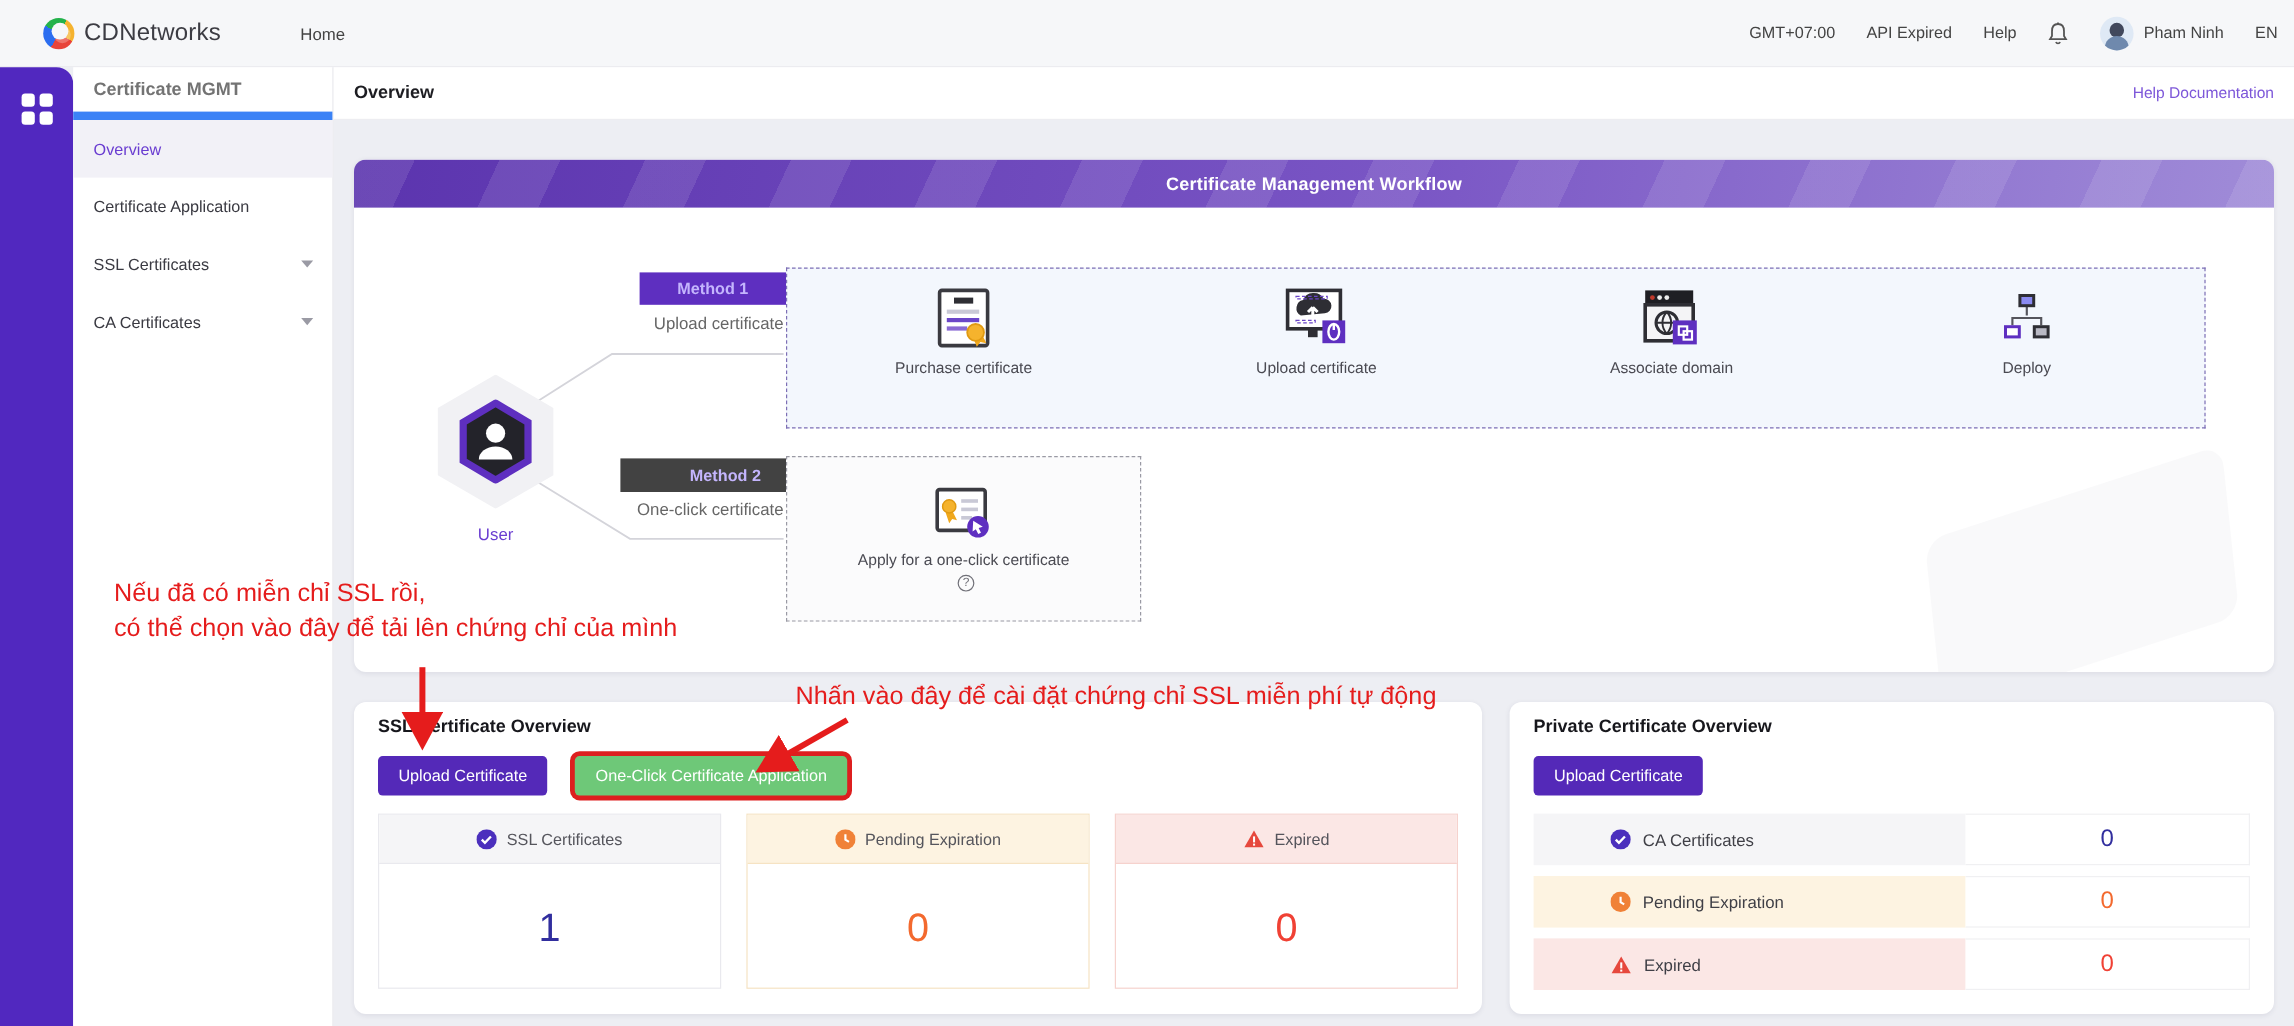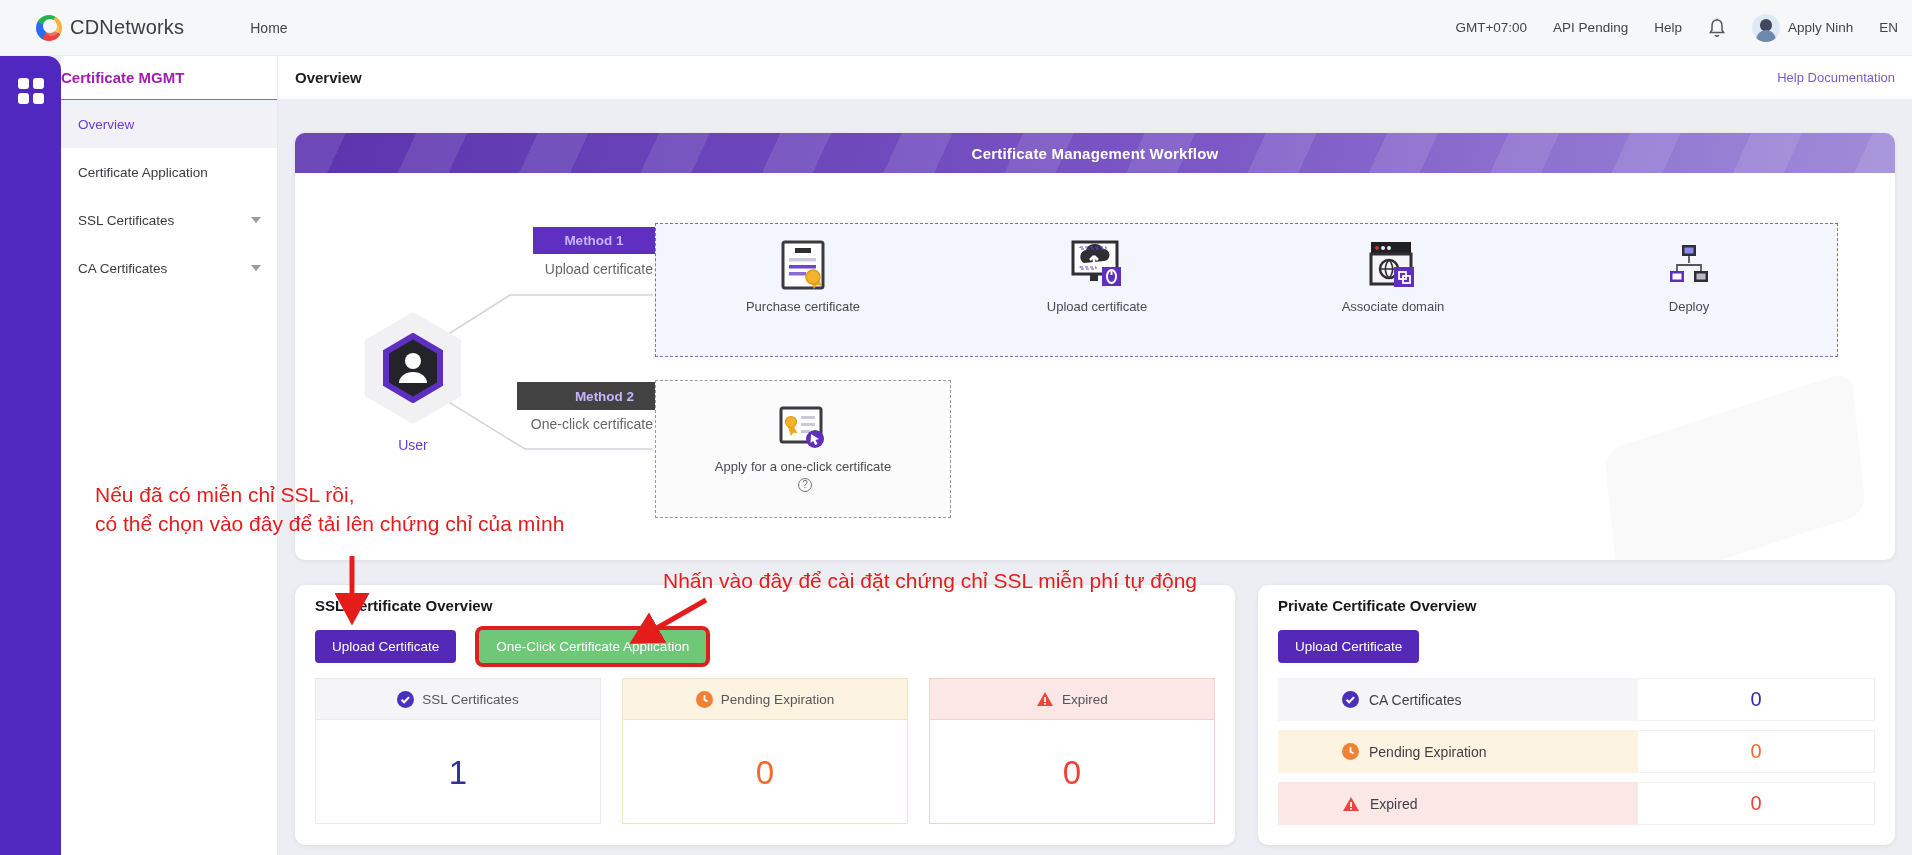--- a/index.html
+++ b/index.html
@@ -21,21 +21,21 @@
   .avatar::after { content:""; position:absolute; left:4px; top:16px; width:20px; height:14px; border-radius:10px 10px 0 0; background:#6f89ad; }
   .user-row { display:flex; align-items:center; gap:8px; }
 
   
   .shell { display:flex; height:799px; }
   .rail { width:61px; background:#5128bf; border-top-right-radius:14px; display:flex; justify-content:center; padding-top:22px; flex:0 0 auto; }
   .grid-icon { width:26px; height:26px; display:grid; grid-template-columns:11px 11px; grid-template-rows:11px 11px; gap:4px; }
   .grid-icon i { background:#fff; border-radius:3px; }
 
   .sidebar { width:217px; background:#ffffff; border-right:1px solid #e7e7ec; flex:0 0 auto; }
-  .side-head { height:44px; display:flex; align-items:center; font-size:15px; font-weight:bold; color:#a21caf; border-bottom:1px solid #3b82f6; }
+  .side-head { height:44px; display:flex; align-items:center; padding-left:17px; font-size:15px; font-weight:bold; color:#737373; border-bottom:7px solid #3b82f6; }
   .side-item { height:48px; display:flex; align-items:center; padding:0 16px 0 17px; font-size:13.5px; color:#3a3a42; cursor:pointer; }
   .side-item.active { background:#f2f1f7; color:#6a3dd1; }
   .side-item .grow { flex:1; }
   .caret { width:0; height:0; border-left:5px solid transparent; border-right:5px solid transparent; border-top:6px solid #9a9aa4; }
 
   
   .main { flex:1; display:flex; flex-direction:column; min-width:0; }
   .main-head { height:44px; background:#fff; display:flex; align-items:center; padding:0 17px; border-bottom:1px solid #ededf1; }
   .page-title { font-size:15px; font-weight:bold; color:#1d1d22; }
   .help-link { margin-left:auto; font-size:13px; color:#7d57d9; cursor:pointer; }
@@ -107,32 +107,32 @@
 <body>
 
 <div class="topbar">
   <div class="logo-wrap">
     <span class="logo-mark"></span>
     <span class="logo-text">CDNetworks</span>
   </div>
   <div class="top-home">Home</div>
   <div class="top-right">
     <span class="top-item">GMT+07:00</span>
-    <span class="top-item">API Pending</span>
+    <span class="top-item">API Expired</span>
     <span class="top-item">Help</span>
     <span class="bell">
       <svg viewBox="0 0 18 20" width="18" height="20">
           <path d="M9 2 C5.5 2 4 4.8 4 8 v4 l-1.6 2.6 h13.2 L14 12 V8 c0-3.2-1.5-6-5-6z" fill="none" stroke="#555" stroke-width="1.5"></path>
           <path d="M7.3 17 a1.8 1.8 0 0 0 3.4 0" fill="none" stroke="#555" stroke-width="1.5"></path>
           <path d="M9 0.8 v1.4" stroke="#555" stroke-width="1.5"></path>
         </svg>
     </span>
     <span class="user-row">
       <span class="avatar"></span>
-      <span>Apply Ninh</span>
+      <span>Pham Ninh</span>
     </span>
     <span class="top-item">EN</span>
   </div>
 </div>
 
 <div class="shell">
   <div class="rail">
     <span class="grid-icon">
         <i></i>
         <i></i>

